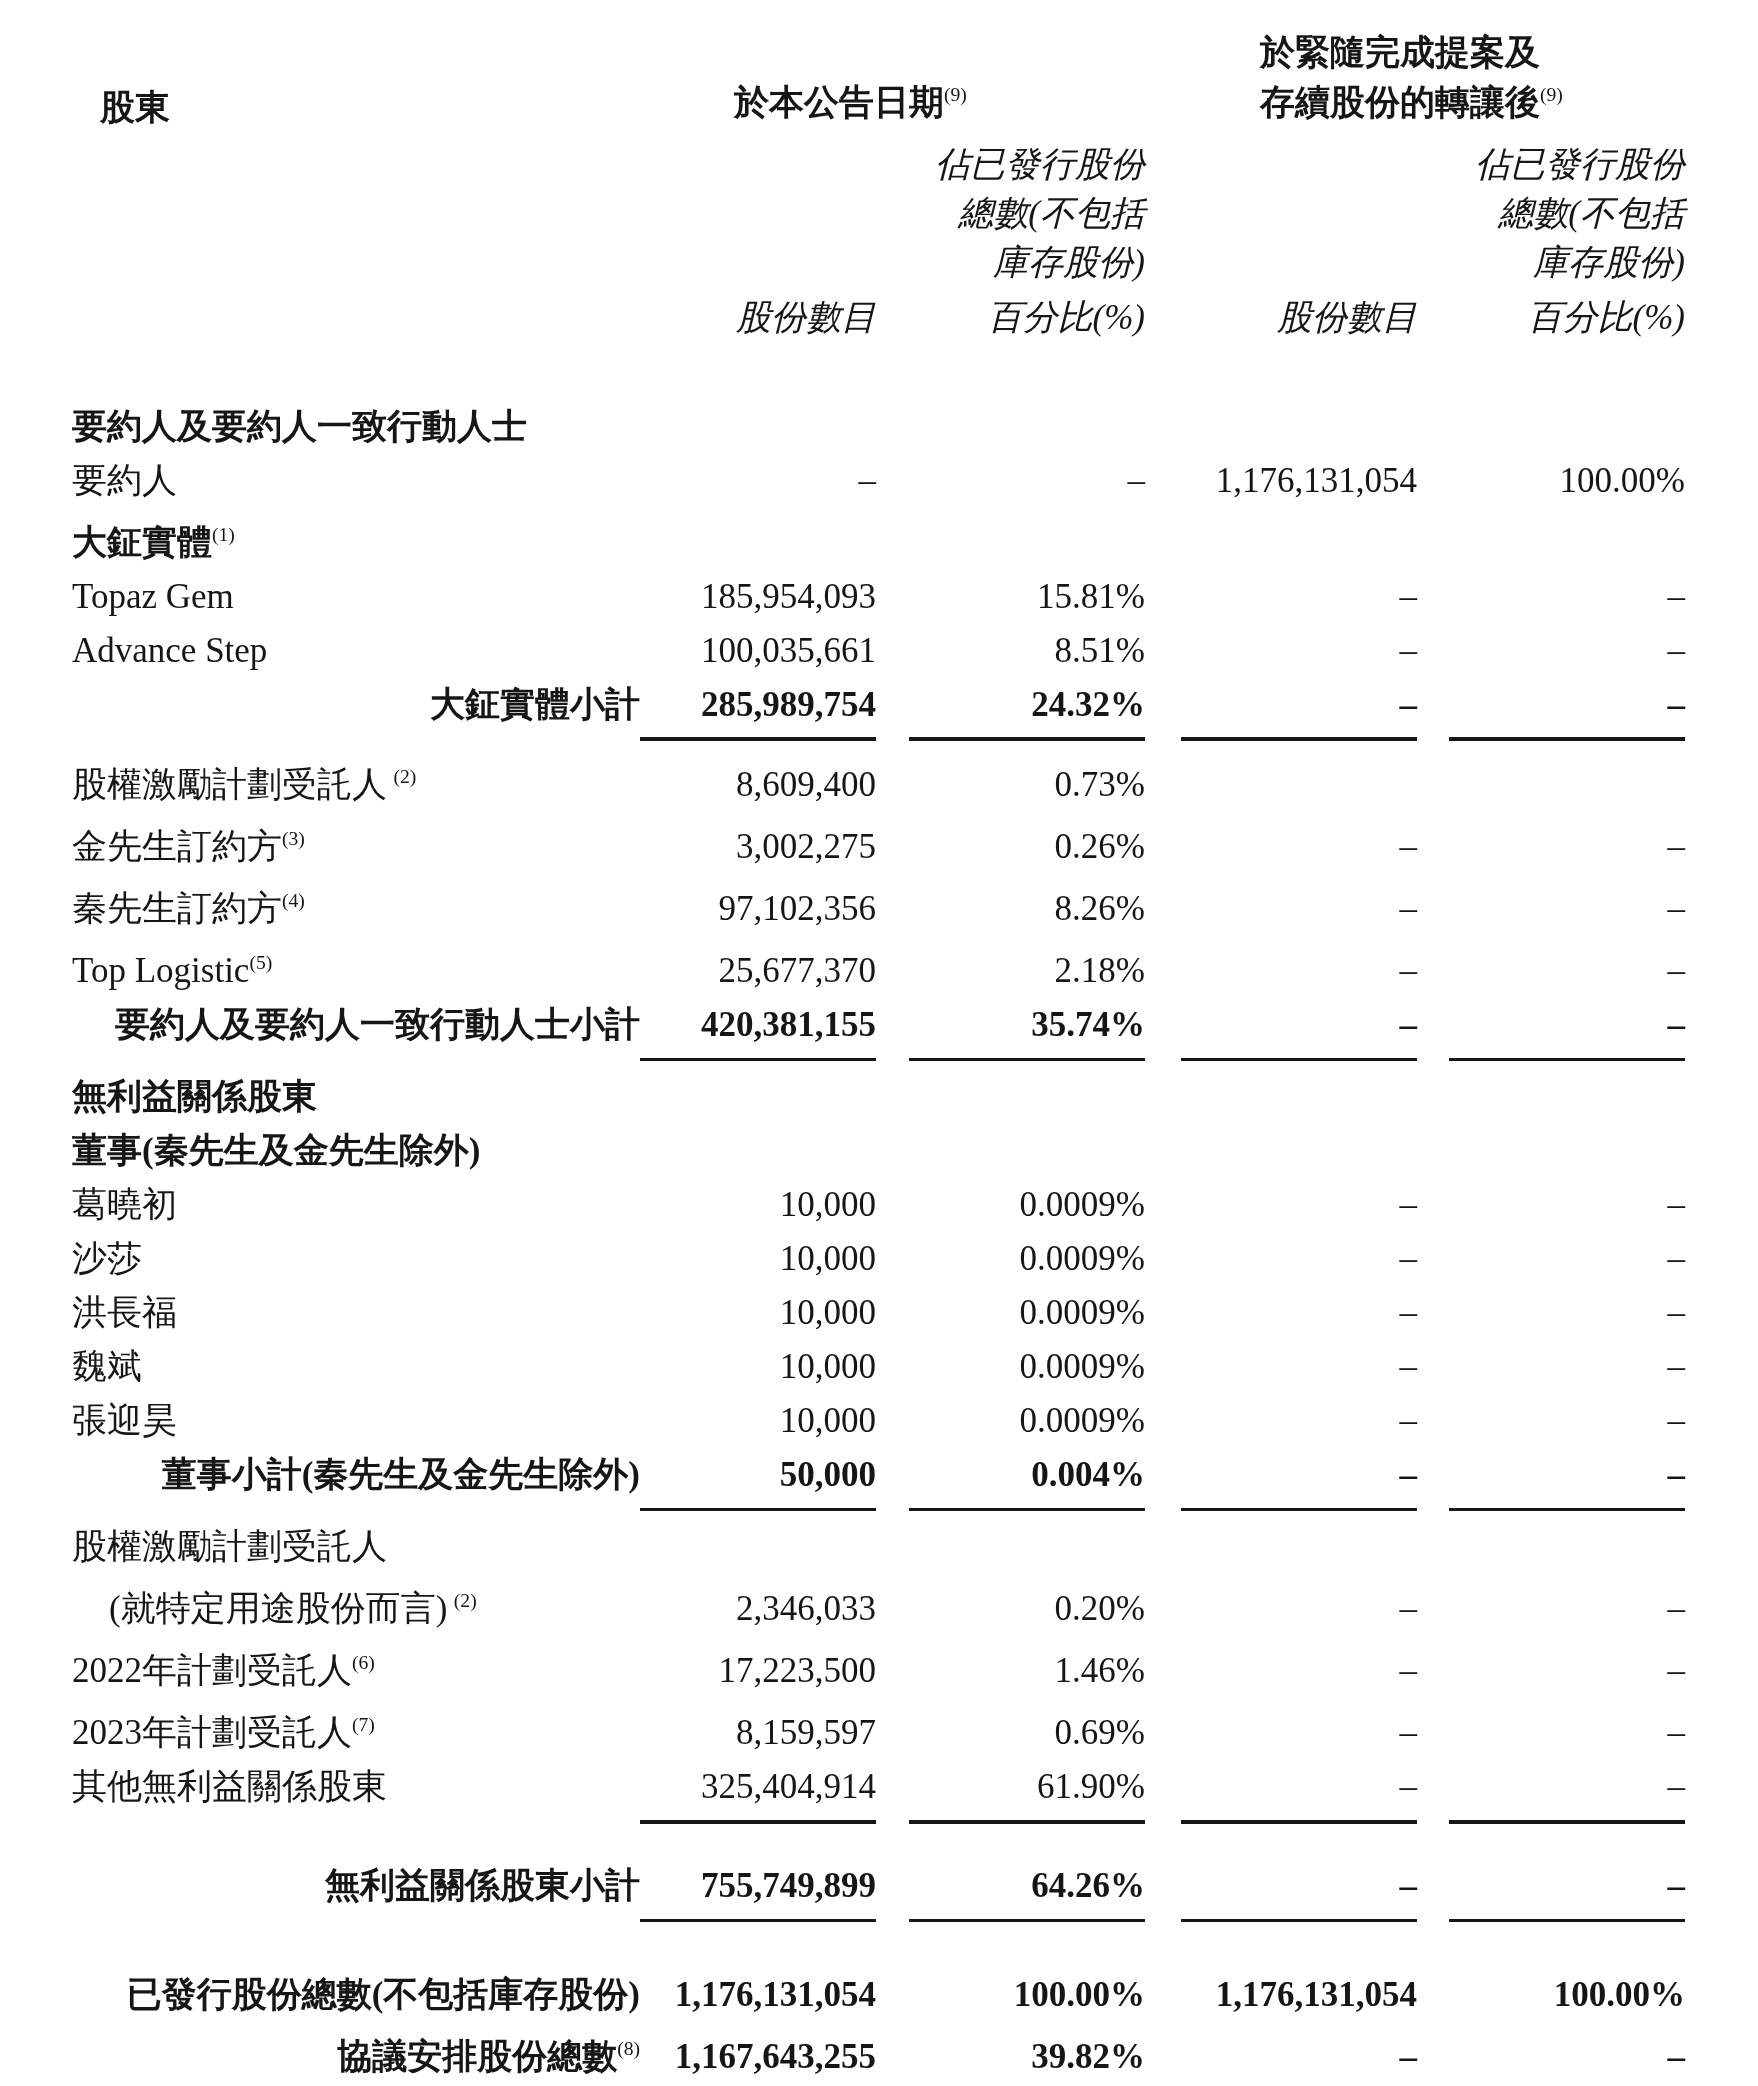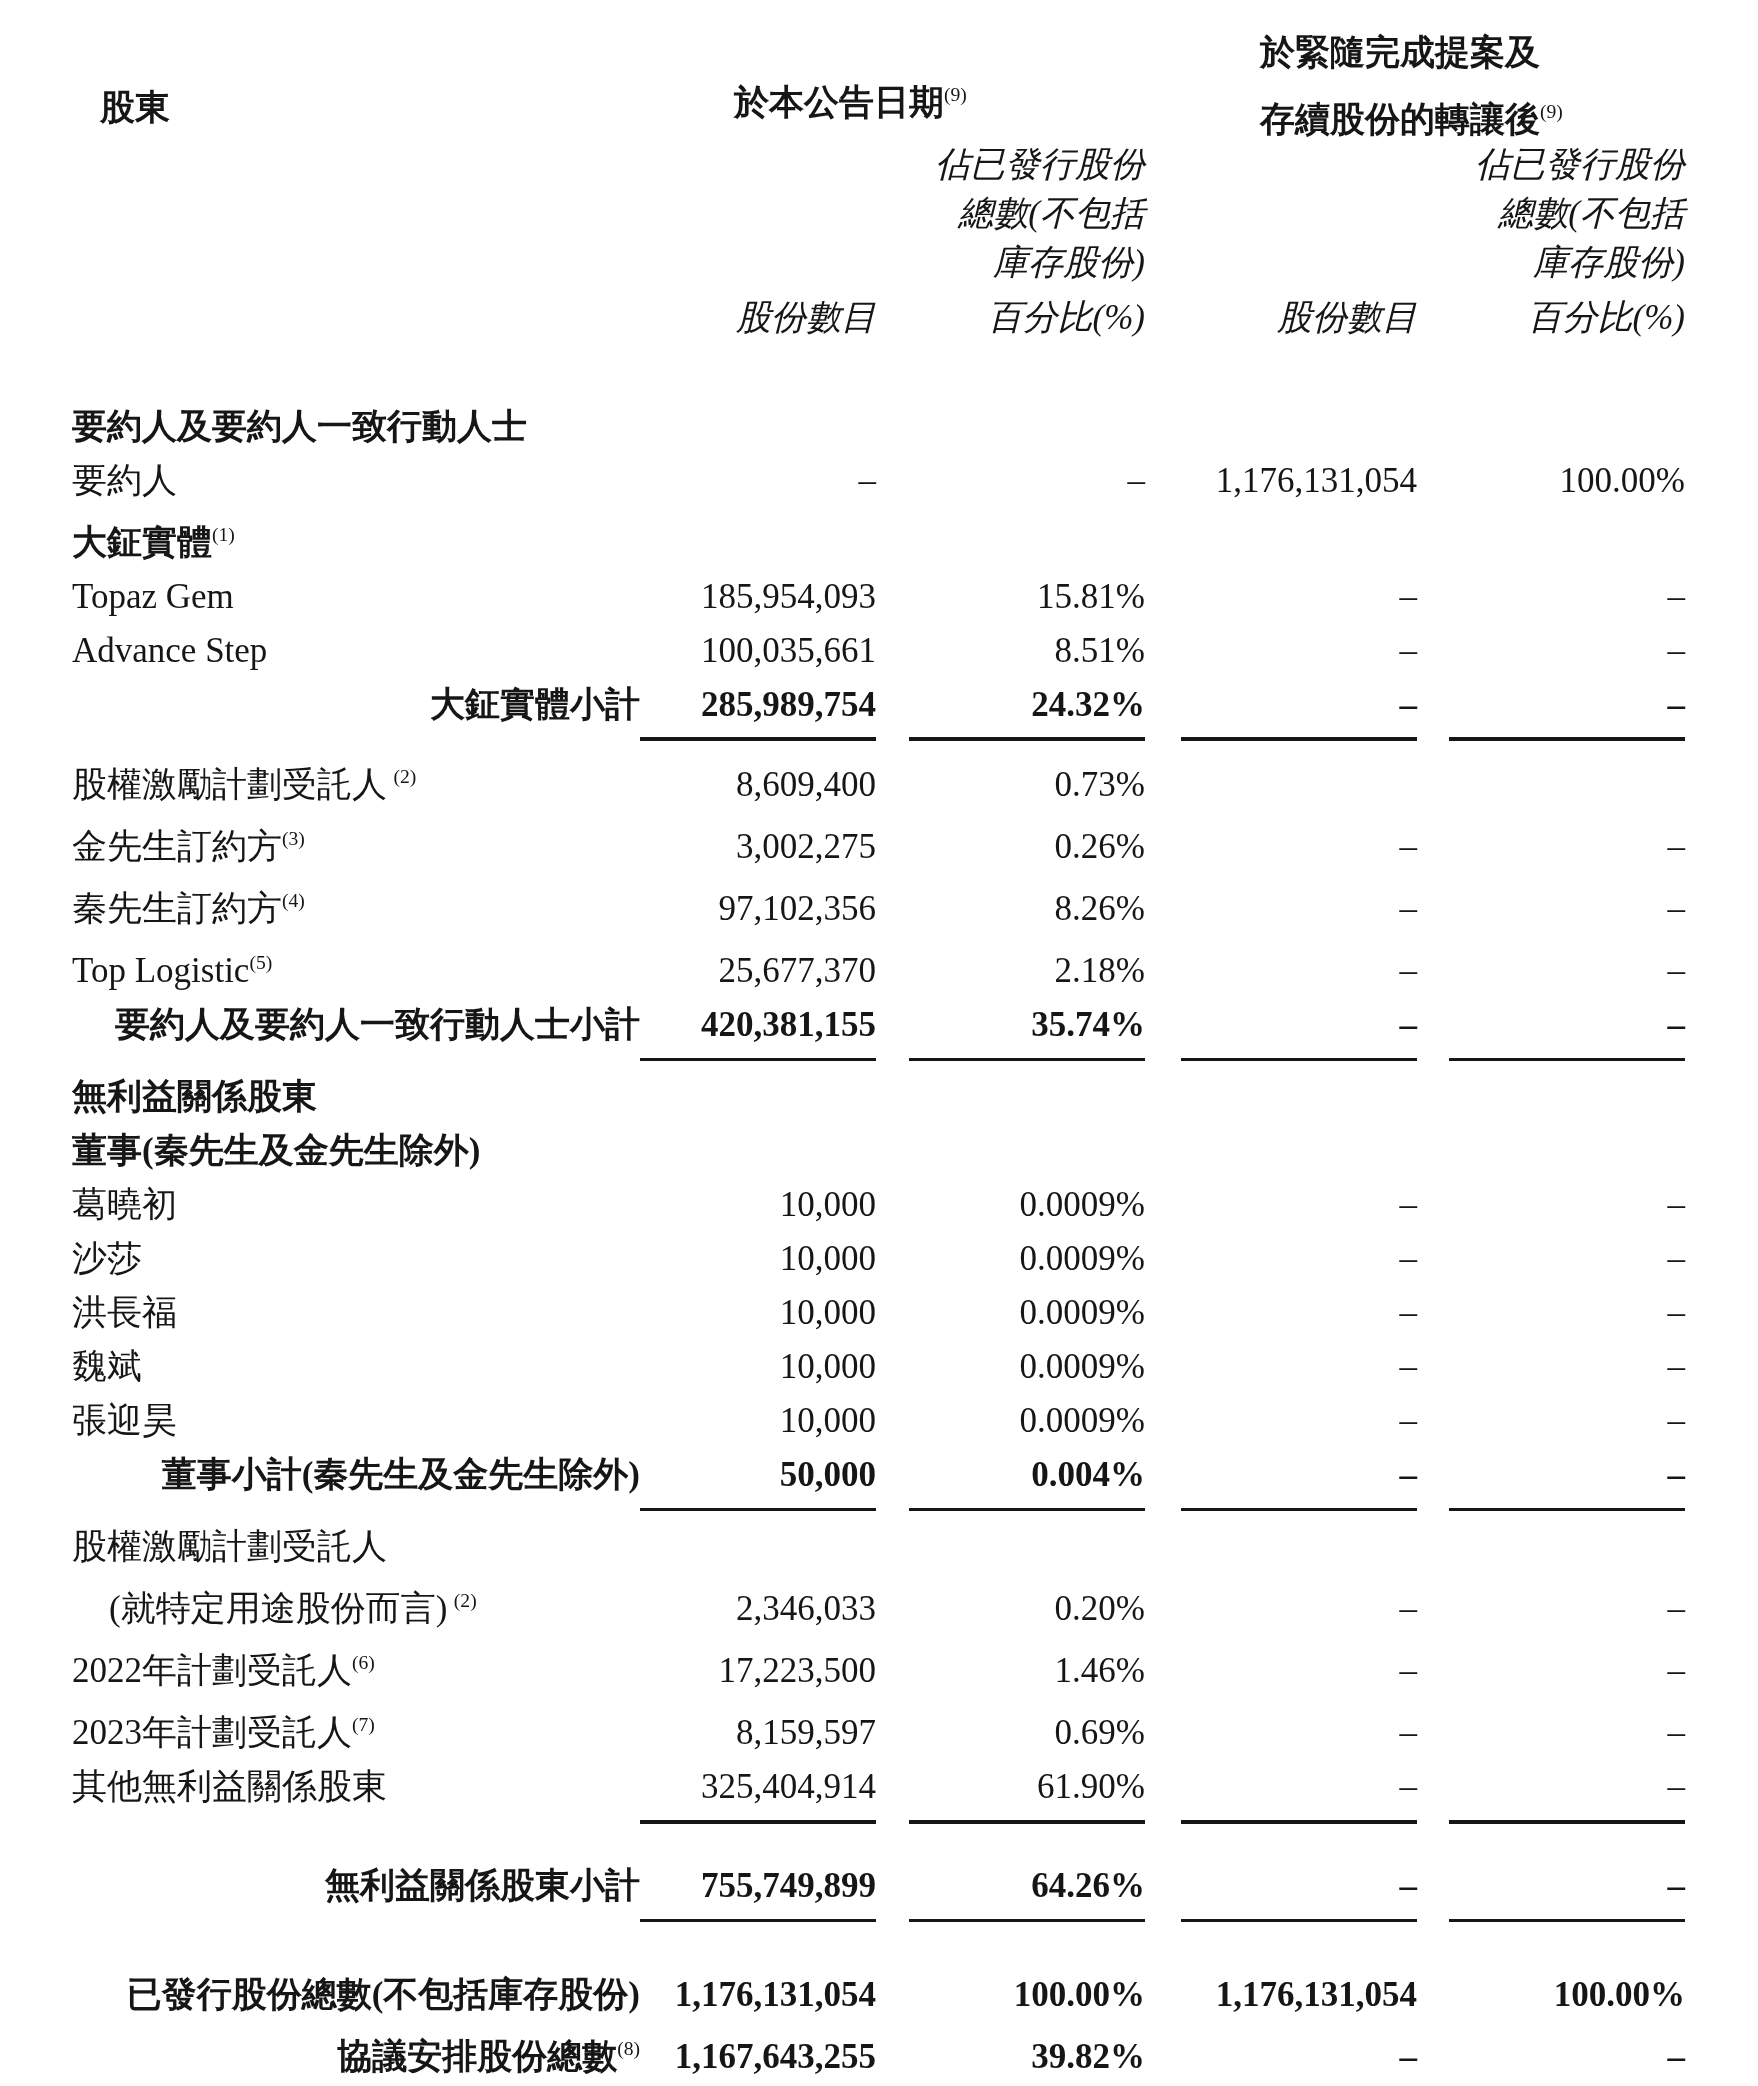--- a/index.html
+++ b/index.html
@@ -48,21 +48,21 @@
 <div class="page">
 
   <div class="theader">
     <div class="habs h-bold" style="left:0;top:60px;margin-left:28px;">股東</div>
 
     <div class="habs h-bold" style="left:662px;top:55px;">
       <span>於本公告日期</span><sup>(9)</sup>
     </div>
 
     <div class="habs h-bold" style="left:1188px;top:5.2px;">於緊隨完成提案及</div>
-    <div class="habs h-bold" style="left:1188px;top:72px;">
+    <div class="habs h-bold" style="left:1188px;top:55px;">
       <span>存續股份的轉讓後</span><sup>(9)</sup>
     </div>
 
     <div class="habs pct-block" style="right:540px;top:116px;">
       <div>佔已發行股份</div>
       <div>總數(不包括</div>
       <div>庫存股份)</div>
     </div>
     <div class="habs pct-block" style="right:0;top:116px;">
       <div>佔已發行股份</div>

